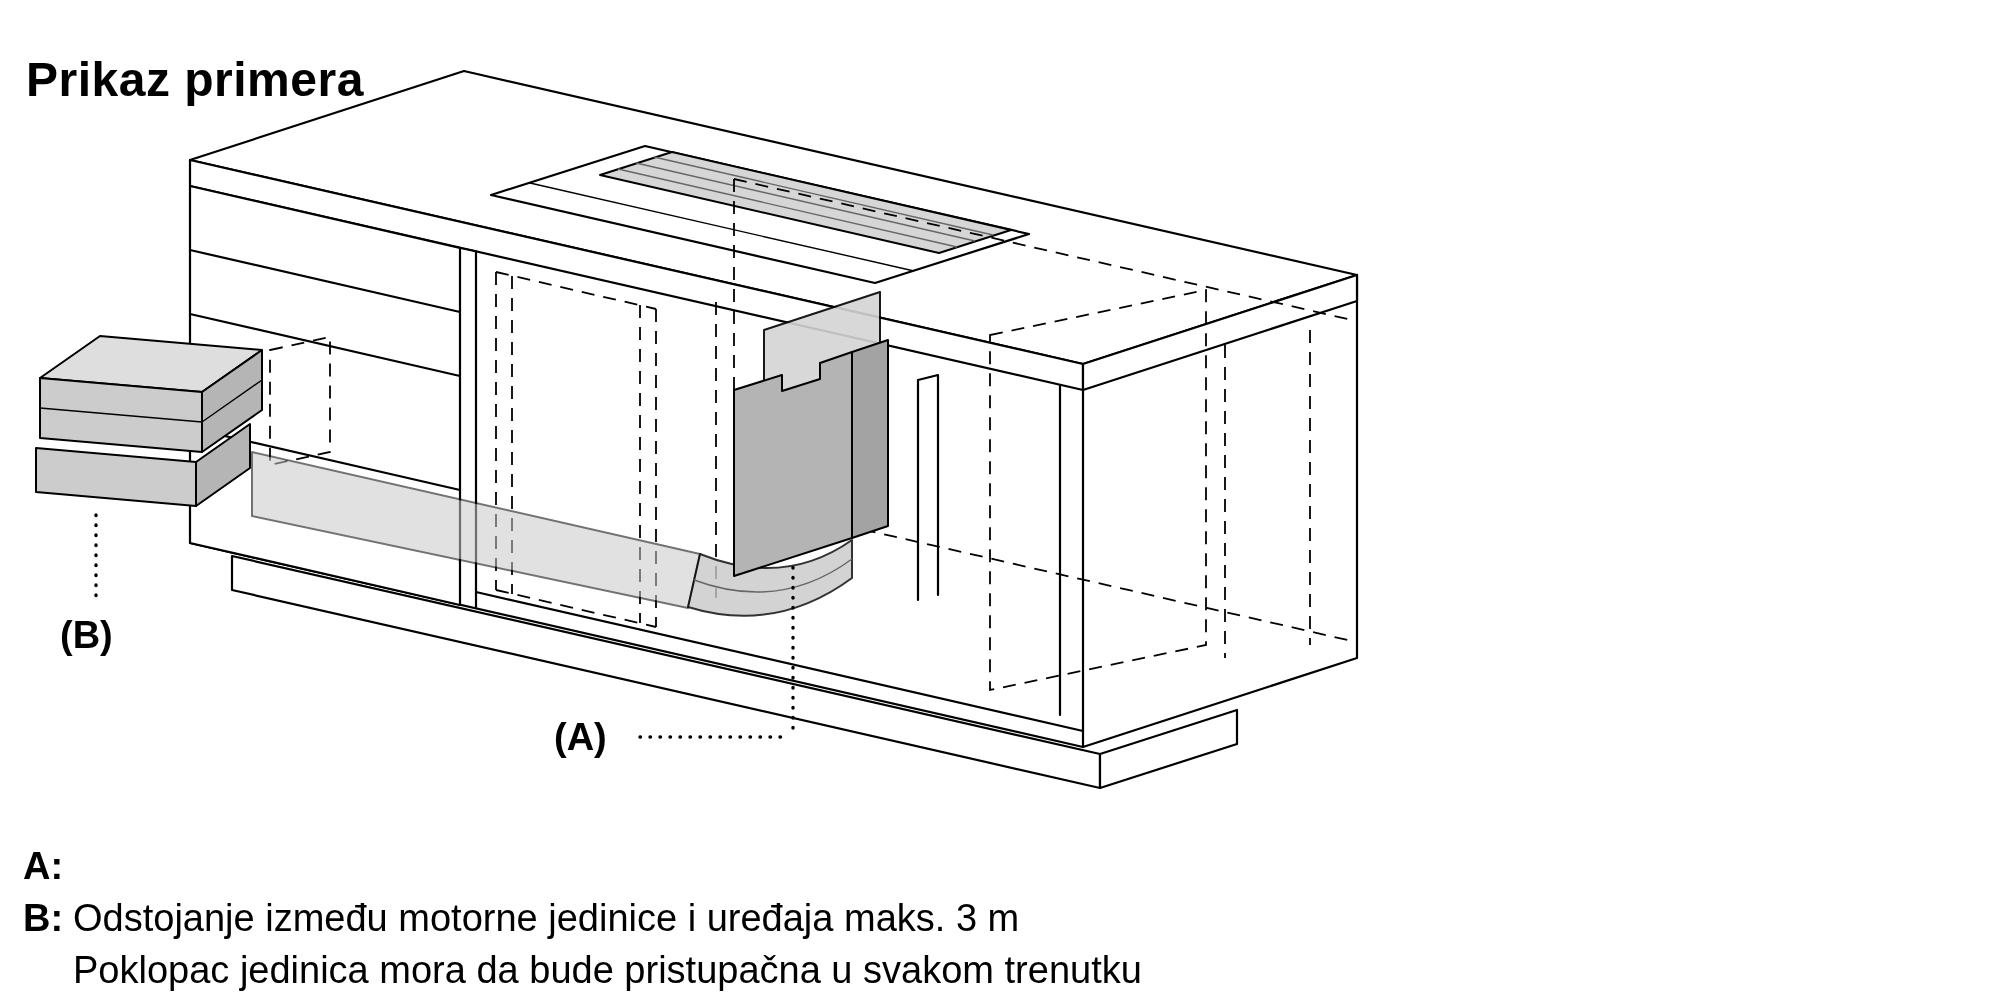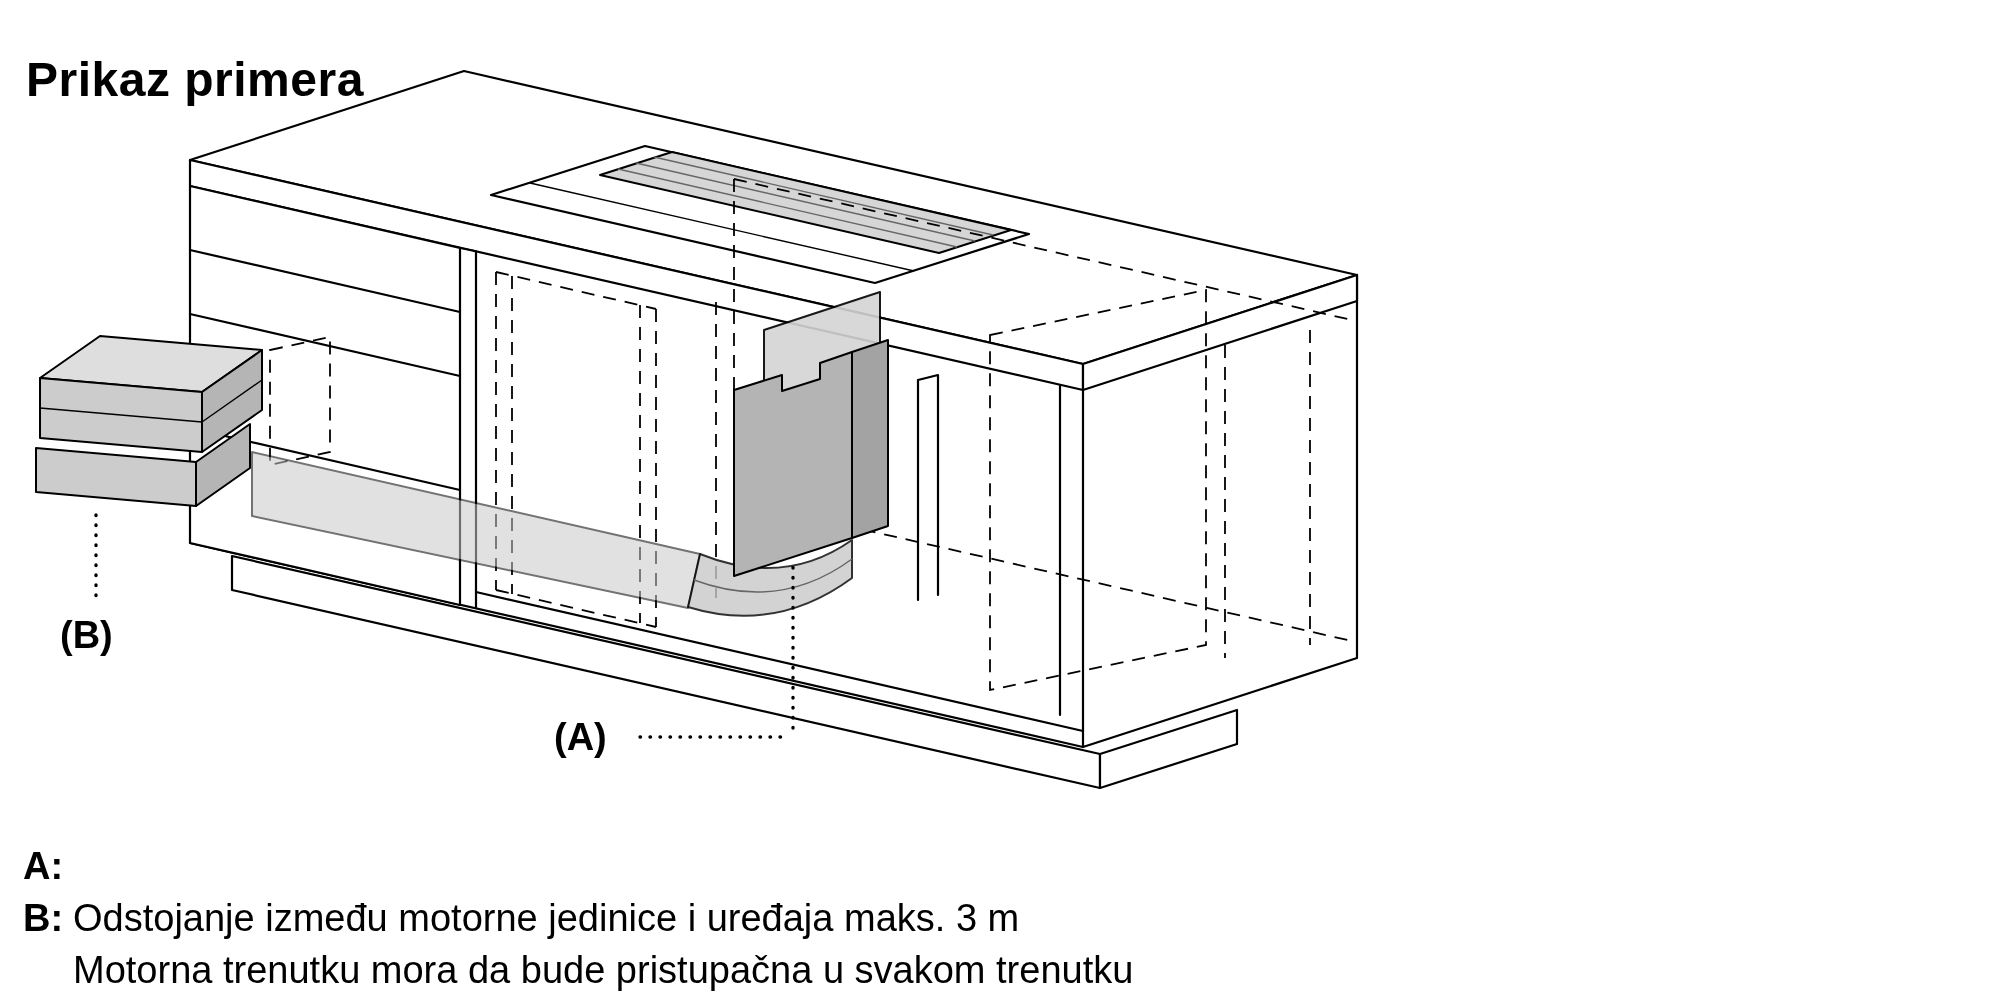--- a/index.html
+++ b/index.html
@@ -116,15 +116,15 @@
 <div class="legend">
   <div class="legend-row">
     <span class="legend-key">A:</span>
   </div>
   <div class="legend-row">
     <span class="legend-key">B:</span>
     <span class="legend-text">Odstojanje između motorne jedinice i uređaja maks. 3 m</span>
   </div>
   <div class="legend-row">
     <span class="legend-key"></span>
-    <span class="legend-text">Motorna trenutku mora da bude pristupačna u svakom trenutku</span>
+    <span class="legend-text">Poklopac jedinica mora da bude pristupačna u svakom trenutku</span>
   </div>
 </div>
 
 </body></html>

